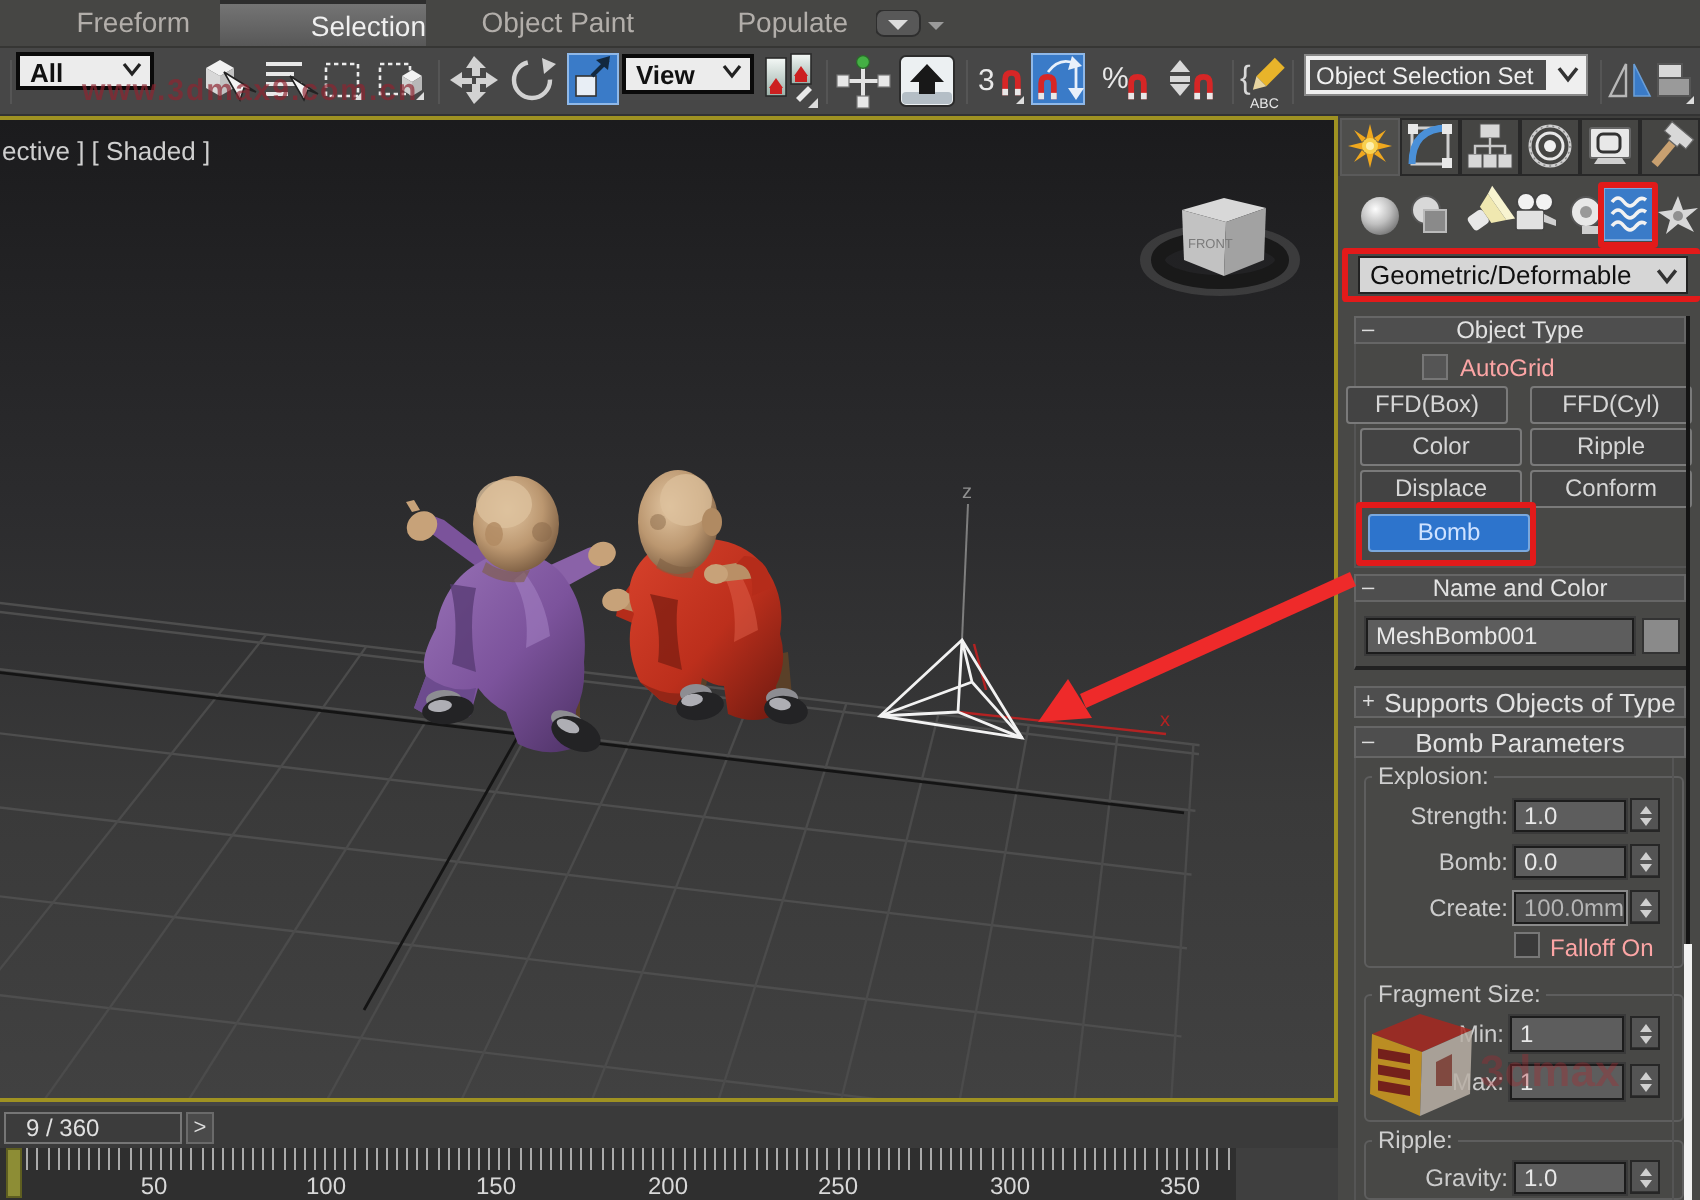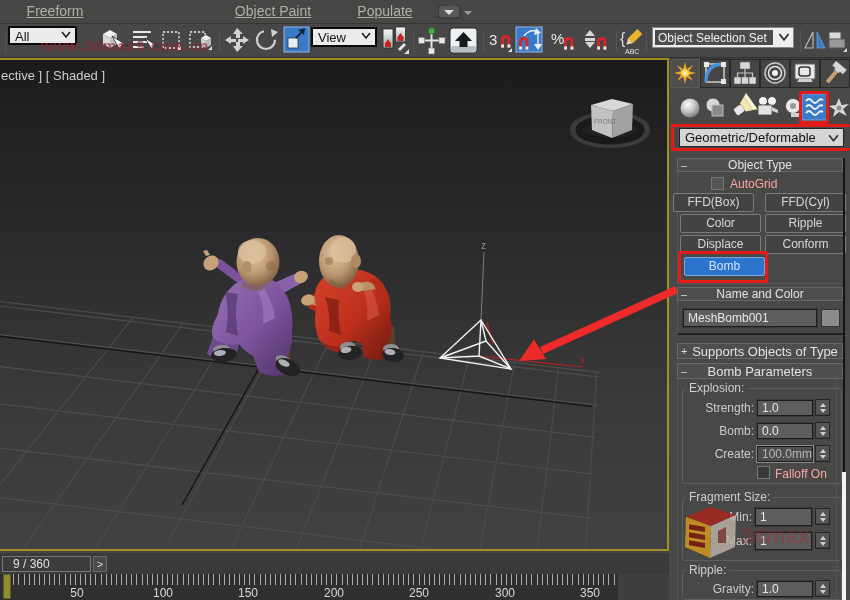--- a/index.html
+++ b/index.html
@@ -2,27 +2,27 @@
 <html><head>
 <meta charset="utf-8">
 <style>
 html,body{margin:0;padding:0;background:#444;}
 *{box-sizing:border-box;}
 #root{position:relative;width:850px;height:600px;overflow:hidden;
   font-family:"Liberation Sans",sans-serif;background:#454545;}
 .abs{position:absolute;}
 
 #ribbon{left:0;top:0;width:850px;height:24px;background:#464644;border-bottom:1px solid #363634;}
-.rtab{position:absolute;top:0;height:23px;line-height:23px;color:#b2aeaa;font-size:14px;text-align:center;text-decoration:underline;}
+.rtab{position:absolute;top:0;height:23px;line-height:23px;color:#b2aeaa;font-size:14px;text-align:right;}
 .rtab.active{background:linear-gradient(#747474,#585858);color:#f0f0f0;border-top:2px solid #2e2e2e;}
 
 #toolbar{left:0;top:24px;width:850px;height:34px;background:#474747;border-bottom:1px solid #333;}
 .sep{position:absolute;top:6px;width:1px;height:22px;background:#333;border-right:1px solid #555;}
 .combo{position:absolute;background:#ececec;border:2px solid #0a0a0a;color:#111;font-size:13px;}
-.combo .cv{position:absolute;left:5px;top:1px;}
+.combo .cv{position:absolute;left:5px;top:1px;font-weight:bold;}
 .combo .chev{position:absolute;right:4px;top:3px;width:10px;height:8px;}
 
 #viewport{left:0;top:58px;width:669px;height:493px;
   border-top:2px solid #9f9222;border-right:2px solid #9f9222;border-bottom:2px solid #9f9222;
   background:linear-gradient(#1b1b1d 0%,#232325 18%,#2c2c2e 40%,#3a3a3a 70%,#414141 100%);}
 #vplabel{position:absolute;left:1px;top:8px;color:#cfcfcf;font-size:13px;}
 
 #timeline{left:0;top:553px;width:669px;height:47px;background:#3a3a3a;}
 #framebox{position:absolute;left:2px;top:3px;width:89px;height:16px;background:#3c3c3c;border:1px solid #767676;color:#e0e0e0;font-size:12px;padding-left:10px;line-height:14px;}
 #nextbtn{position:absolute;left:93px;top:3px;width:14px;height:16px;background:#4a4a4a;border:1px solid #6a6a6a;color:#ddd;font-size:11px;text-align:center;line-height:14px;}
@@ -47,20 +47,21 @@
 .redbox{position:absolute;border:3px solid #e21a1a;border-radius:2px;}
 .cb{position:absolute;width:13px;height:13px;background:#3a3a3a;border:1px solid #777;}
 .cblabel{position:absolute;color:#fca5a5;font-size:12px;}
 </style>
 </head>
 <body>
 <div id="root">
 
 <div id="ribbon" class="abs">
   <div class="rtab" style="left:15px;width:80px;">Freeform</div>
+  <div class="rtab active" style="left:110px;width:103px;">Selection</div>
   <div class="rtab" style="left:229px;width:88px;">Object Paint</div>
   <div class="rtab" style="left:346px;width:78px;">Populate</div>
   <svg class="abs" style="left:438px;top:5px" width="34" height="14" viewBox="0 0 34 14">
     <rect x="0" y="0" width="22" height="13" rx="4" fill="#585858" stroke="#2e2e2e"></rect>
     <path d="M6 5 L11 10 L16 5 Z" fill="#dcdcdc"></path>
     <path d="M26 6 L30 10 L34 6 Z" fill="#9a9a9a"></path>
   </svg>
 </div>
 
 <div id="toolbar" class="abs">

